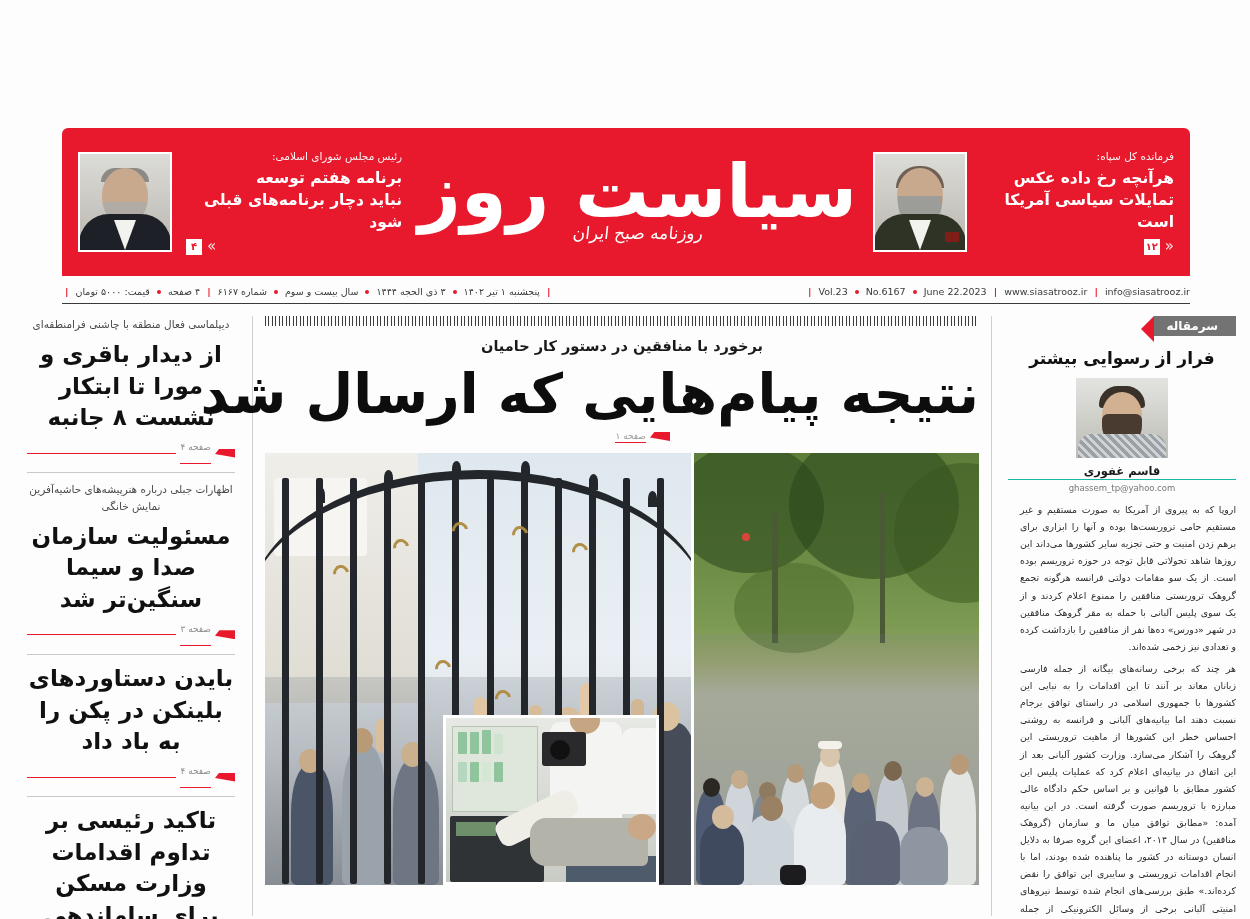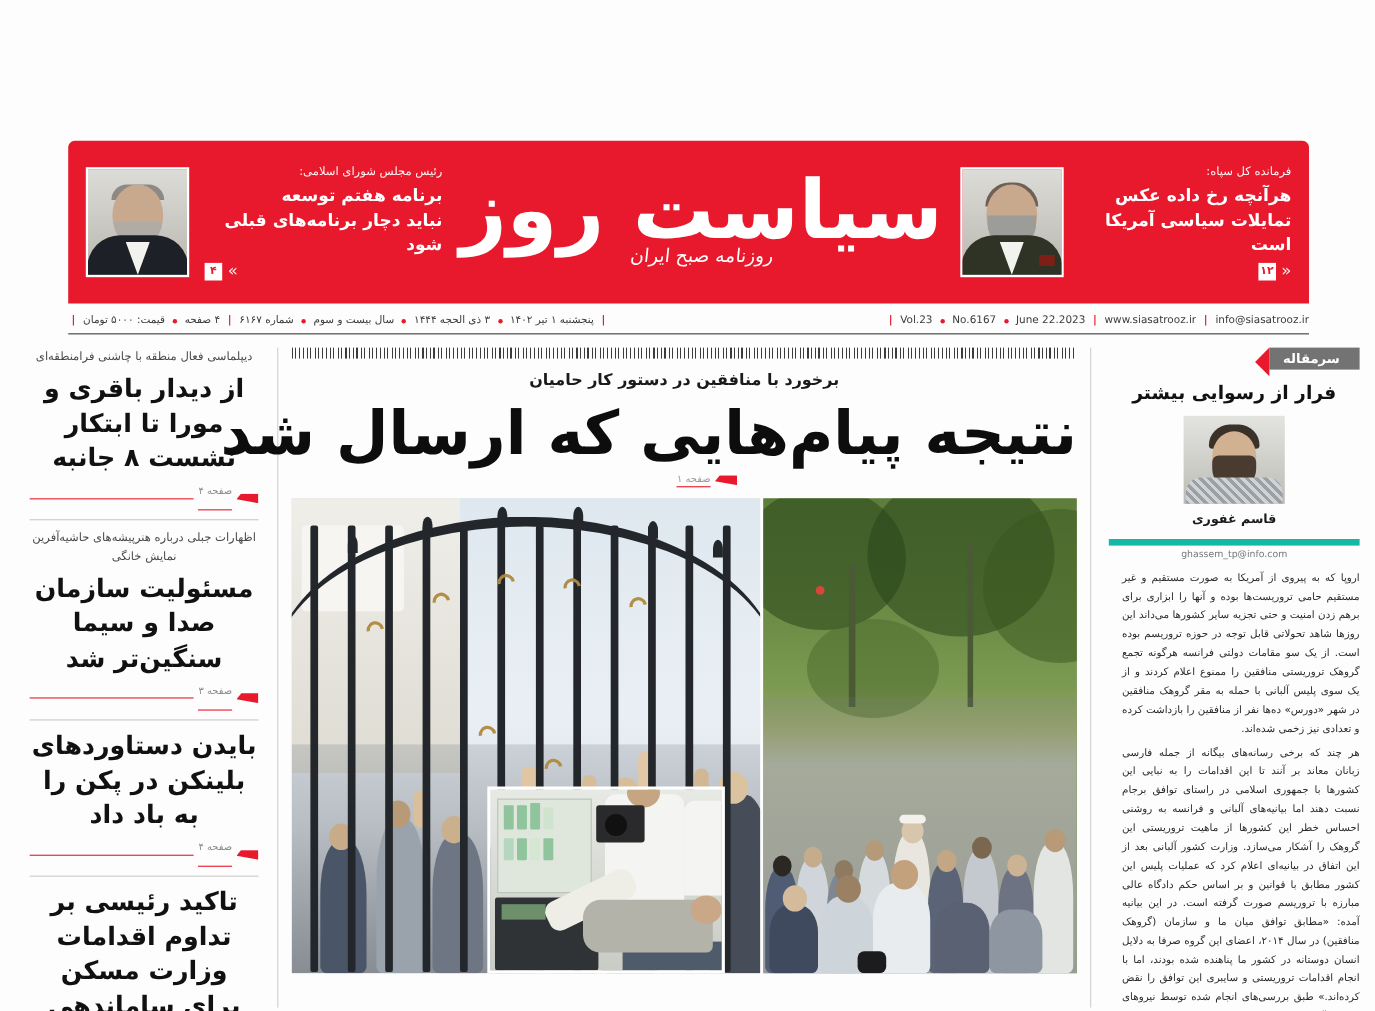--- a/index.html
+++ b/index.html
@@ -337,22 +337,22 @@
   }
   .edit-photo .e-shirt {
     position: absolute; left: 50%; bottom: 0;
     width: 88px; height: 24px; margin-left: -44px;
     background: repeating-linear-gradient(45deg,#9aa0a4 0 3px,#cfd3d5 3px 6px);
     border-radius: 14px 14px 0 0;
   }
   .edit-author {
     text-align: center; font-size: 11.5px; font-weight: bold;
     color: #1a1a1a; margin-top: 6px;
-    border-bottom: 6px solid #14b8a6;
-    padding-bottom: 12px;
+    border-bottom: 1px solid #14b8a6;
+    padding-bottom: 1px;
   }
   .edit-email {
     text-align: center; font-size: 8.5px; color: #777;
     direction: ltr; margin: 3px 0 8px;
   }
   .edit-body p {
     font-size: 9.4px; line-height: 1.82;
     color: #2a2a2a; text-align: justify;
     text-align-last: right;
     margin-bottom: 5px;
@@ -631,20 +631,20 @@
       <span class="edit-badge">سرمقاله</span>
     </div>
     <div class="edit-title">فرار از رسوایی بیشتر</div>
     <div class="edit-photo">
       <div class="e-hair"></div>
       <div class="e-head"></div>
       <div class="e-beard"></div>
       <div class="e-shirt"></div>
     </div>
     <div class="edit-author">قاسم غفوری</div>
-    <div class="edit-email">ghassem_tp@info.com</div>
+    <div class="edit-email">ghassem_tp@yahoo.com</div>
     <div class="edit-body">
       <p>اروپا که به پیروی از آمریکا به صورت مستقیم و غیر مستقیم حامی تروریست‌ها بوده و آنها را ابزاری برای برهم زدن امنیت و حتی تجزیه سایر کشورها می‌داند این روزها شاهد تحولاتی قابل توجه در حوزه تروریسم بوده است. از یک سو مقامات دولتی فرانسه هرگونه تجمع گروهک تروریستی منافقین را ممنوع اعلام کردند و از یک سوی پلیس آلبانی با حمله به مقر گروهک منافقین در شهر «دورس» ده‌ها نفر از منافقین را بازداشت کرده و تعدادی نیز زخمی شده‌اند.</p>
       <p>هر چند که برخی رسانه‌های بیگانه از جمله فارسی زبانان معاند بر آنند تا این اقدامات را به نبایی این کشورها با جمهوری اسلامی در راستای توافق برجام نسبت دهند اما بیانیه‌های آلبانی و فرانسه به روشنی احساس خطر این کشورها از ماهیت تروریستی این گروهک را آشکار می‌سازد. وزارت کشور آلبانی بعد از این اتفاق در بیانیه‌ای اعلام کرد که عملیات پلیس این کشور مطابق با قوانین و بر اساس حکم دادگاه عالی مبارزه با تروریسم صورت گرفته است. در این بیانیه آمده: «مطابق توافق میان ما و سازمان (گروهک منافقین) در سال ۲۰۱۴، اعضای این گروه صرفا به دلایل انسان دوستانه در کشور ما پناهنده شده بودند، اما با انجام اقدامات تروریستی و سایبری این توافق را نقض کرده‌اند.» طبق بررسی‌های انجام شده توسط نیروهای امنیتی آلبانی برخی از وسائل الکترونیکی از جمله تعدادی پهباد ضبط شده است. طبق گفته پلیس آلبانی، گروهک تروریستی منافقین در داخل اردوگاه یک مرکز</p>
     </div>
   </div>
 
 </div>
 
 </body></html>

